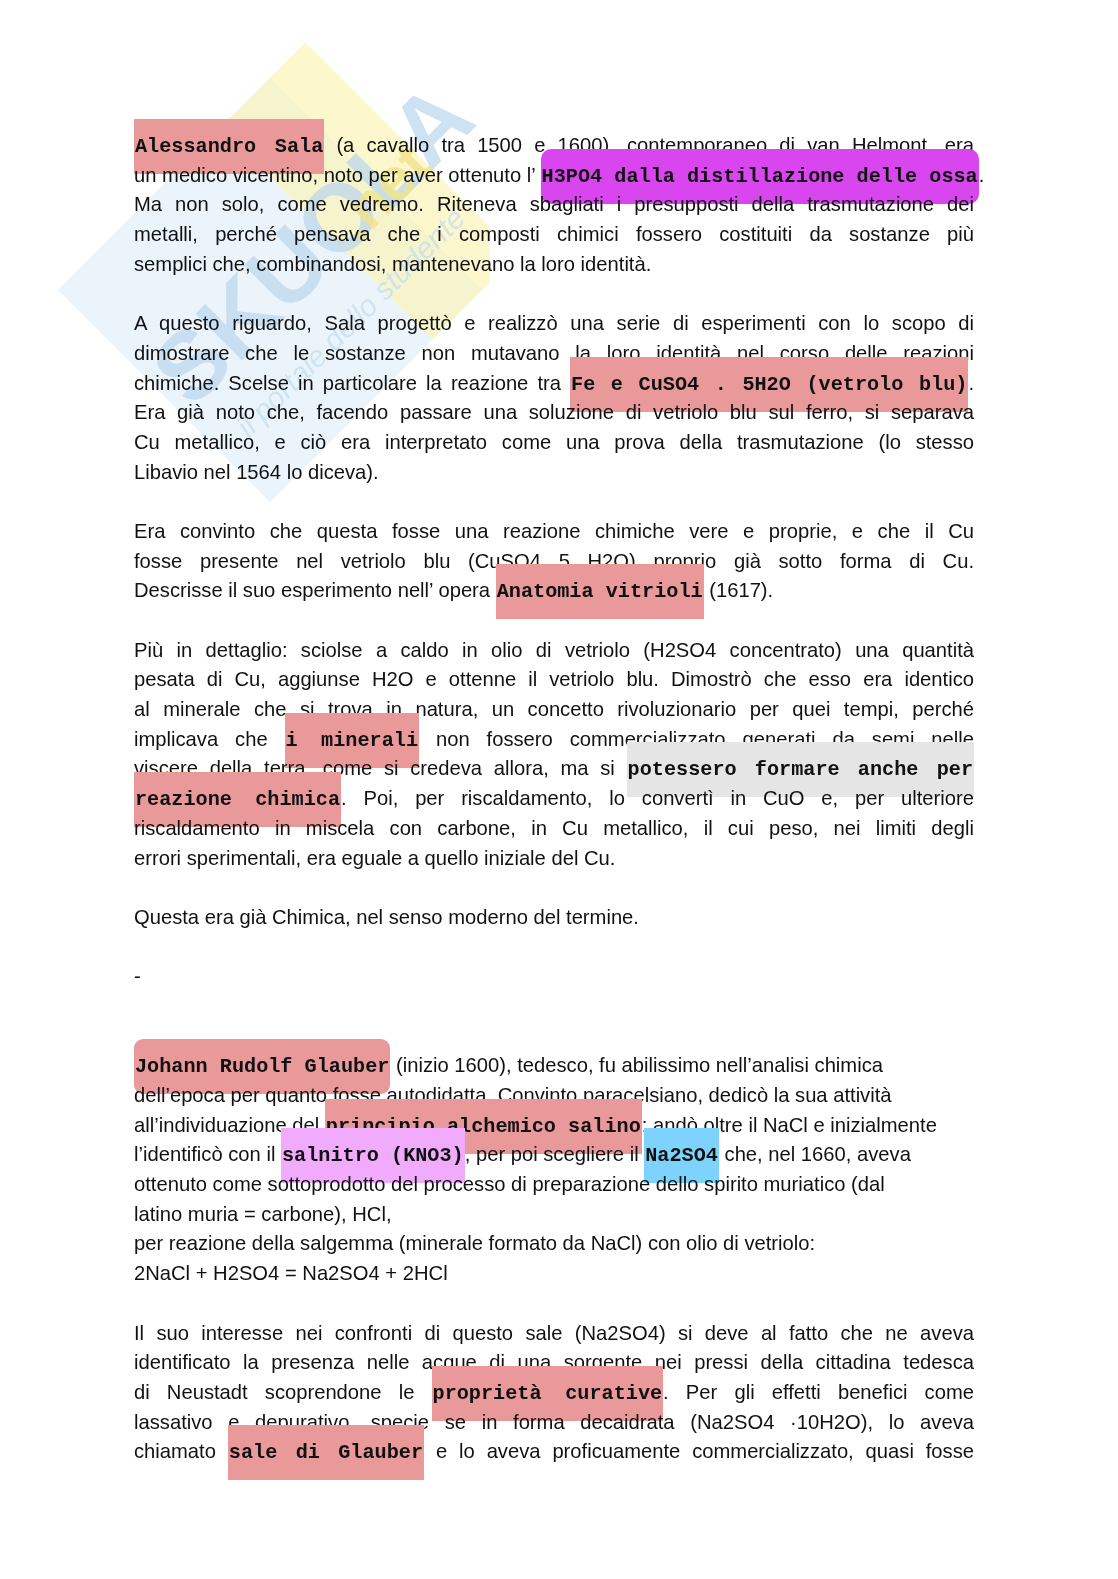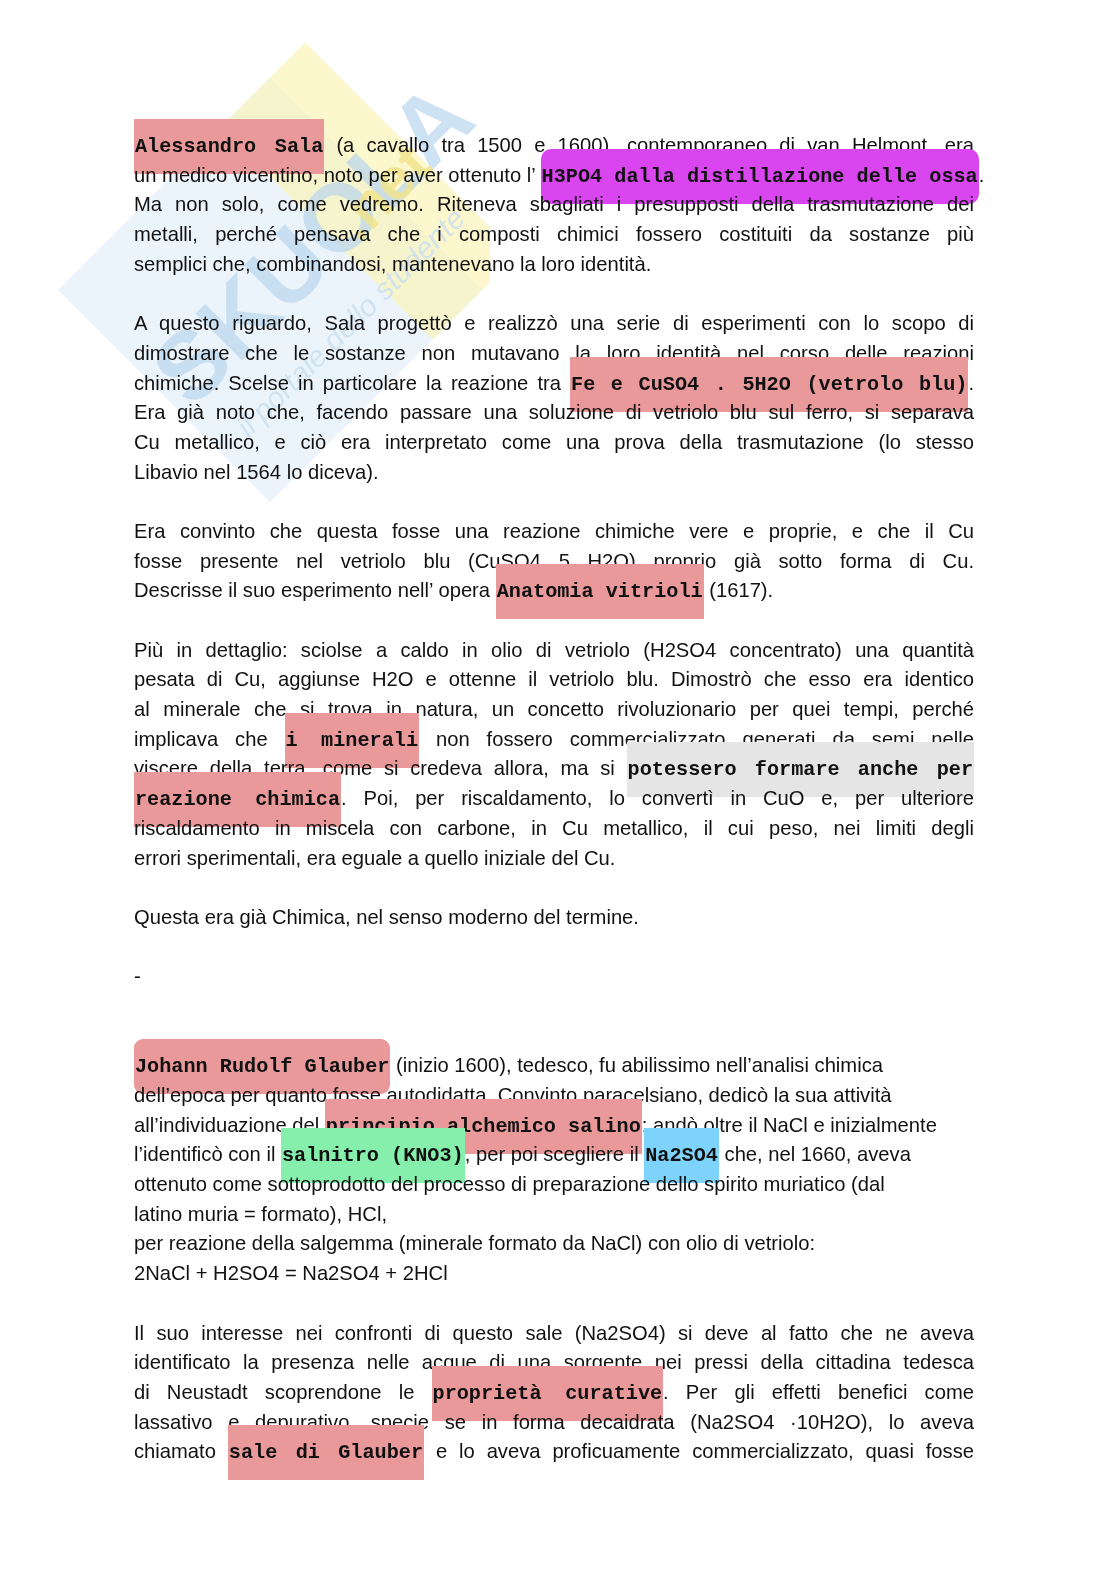--- a/index.html
+++ b/index.html
@@ -67,23 +67,23 @@
     <span class="gap"></span>
     <div>
       <span class="line last"><span>-</span></span>
     </div>
     <span class="gap"></span>
     <span class="gap"></span>
     <div>
       <span class="line last"><span class="hl" style="background: rgb(233, 153, 154); border-radius: 9px;">Johann Rudolf Glauber</span><span> (inizio 1600), tedesco, fu abilissimo nell’analisi chimica</span></span>
       <span class="line last"><span>dell’epoca per quanto fosse autodidatta. Convinto paracelsiano, dedicò la sua attività</span></span>
       <span class="line last"><span>all’individuazione del </span><span class="hl" style="background: rgb(233, 153, 154);">principio alchemico salino</span><span>: andò oltre il NaCl e inizialmente</span></span>
-      <span class="line last"><span>l’identificò con il </span><span class="hl" style="background: #86efac; margin-top: 9px;">salnitro (KNO3)</span><span>, per poi scegliere il </span><span class="hl" style="background: #7dd3fc;">Na2SO4</span><span> che, nel 1660, aveva</span></span>
+      <span class="line last"><span>l’identificò con il </span><span class="hl" style="background: #f0abfc; margin-top: 9px;">salnitro (KNO3)</span><span>, per poi scegliere il </span><span class="hl" style="background: #7dd3fc;">Na2SO4</span><span> che, nel 1660, aveva</span></span>
       <span class="line last"><span>ottenuto come sottoprodotto del processo di preparazione dello spirito muriatico (dal</span></span>
-      <span class="line last"><span>latino muria = formato), HCl,</span></span>
+      <span class="line last"><span>latino muria = carbone), HCl,</span></span>
       <span class="line last"><span>per reazione della salgemma (minerale formato da NaCl) con olio di vetriolo:</span></span>
       <span class="line last"><span>2NaCl + H2SO4  = Na2SO4 + 2HCl</span></span>
     </div>
     <span class="gap"></span>
     <div>
       <span class="line"><span>Il suo interesse nei confronti di questo sale (Na2SO4) si deve al fatto che ne aveva</span></span>
       <span class="line"><span>identificato la presenza nelle acque di una sorgente nei pressi della cittadina tedesca</span></span>
       <span class="line"><span>di Neustadt scoprendone le </span><span class="hl" style="background: rgb(233, 153, 154);">proprietà curative</span><span>. Per gli effetti benefici come</span></span>
       <span class="line"><span>lassativo e depurativo, specie se in forma decaidrata (Na2SO4 ·10H2O), lo aveva</span></span>
       <span class="line"><span>chiamato </span><span class="hl" style="background: rgb(233, 153, 154);">sale di Glauber</span><span> e lo aveva proficuamente commercializzato, quasi fosse</span></span>

